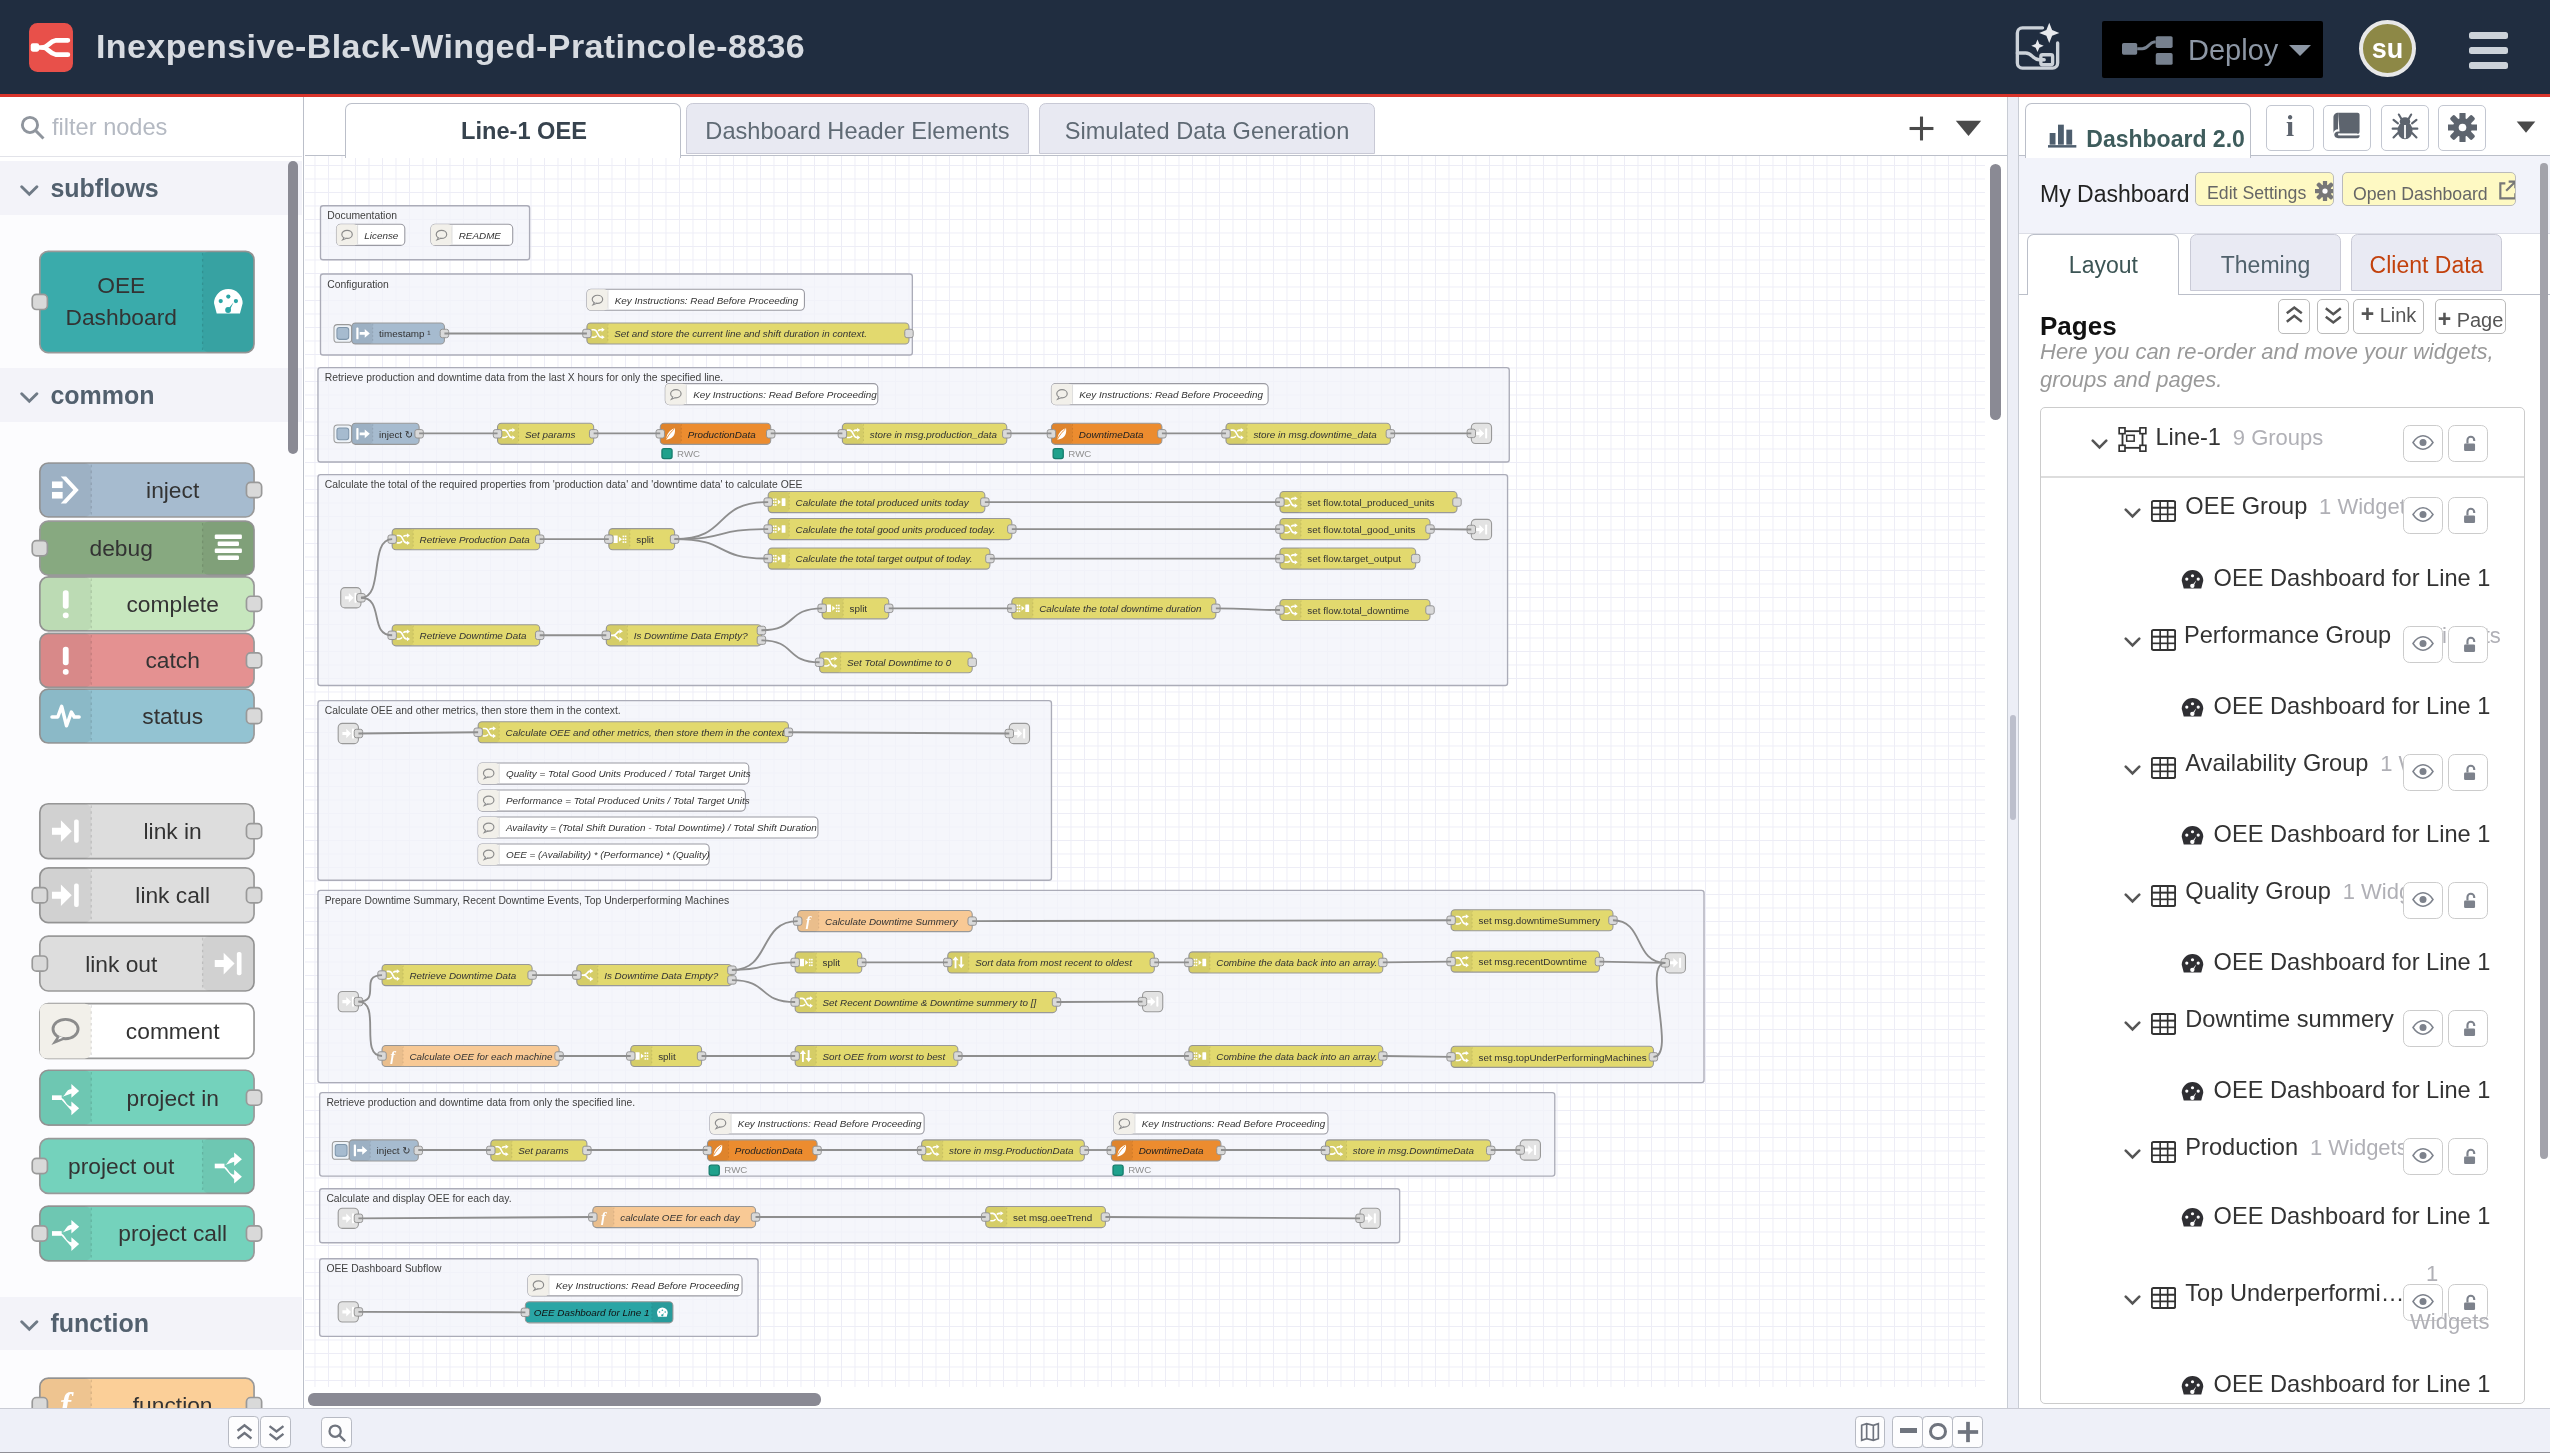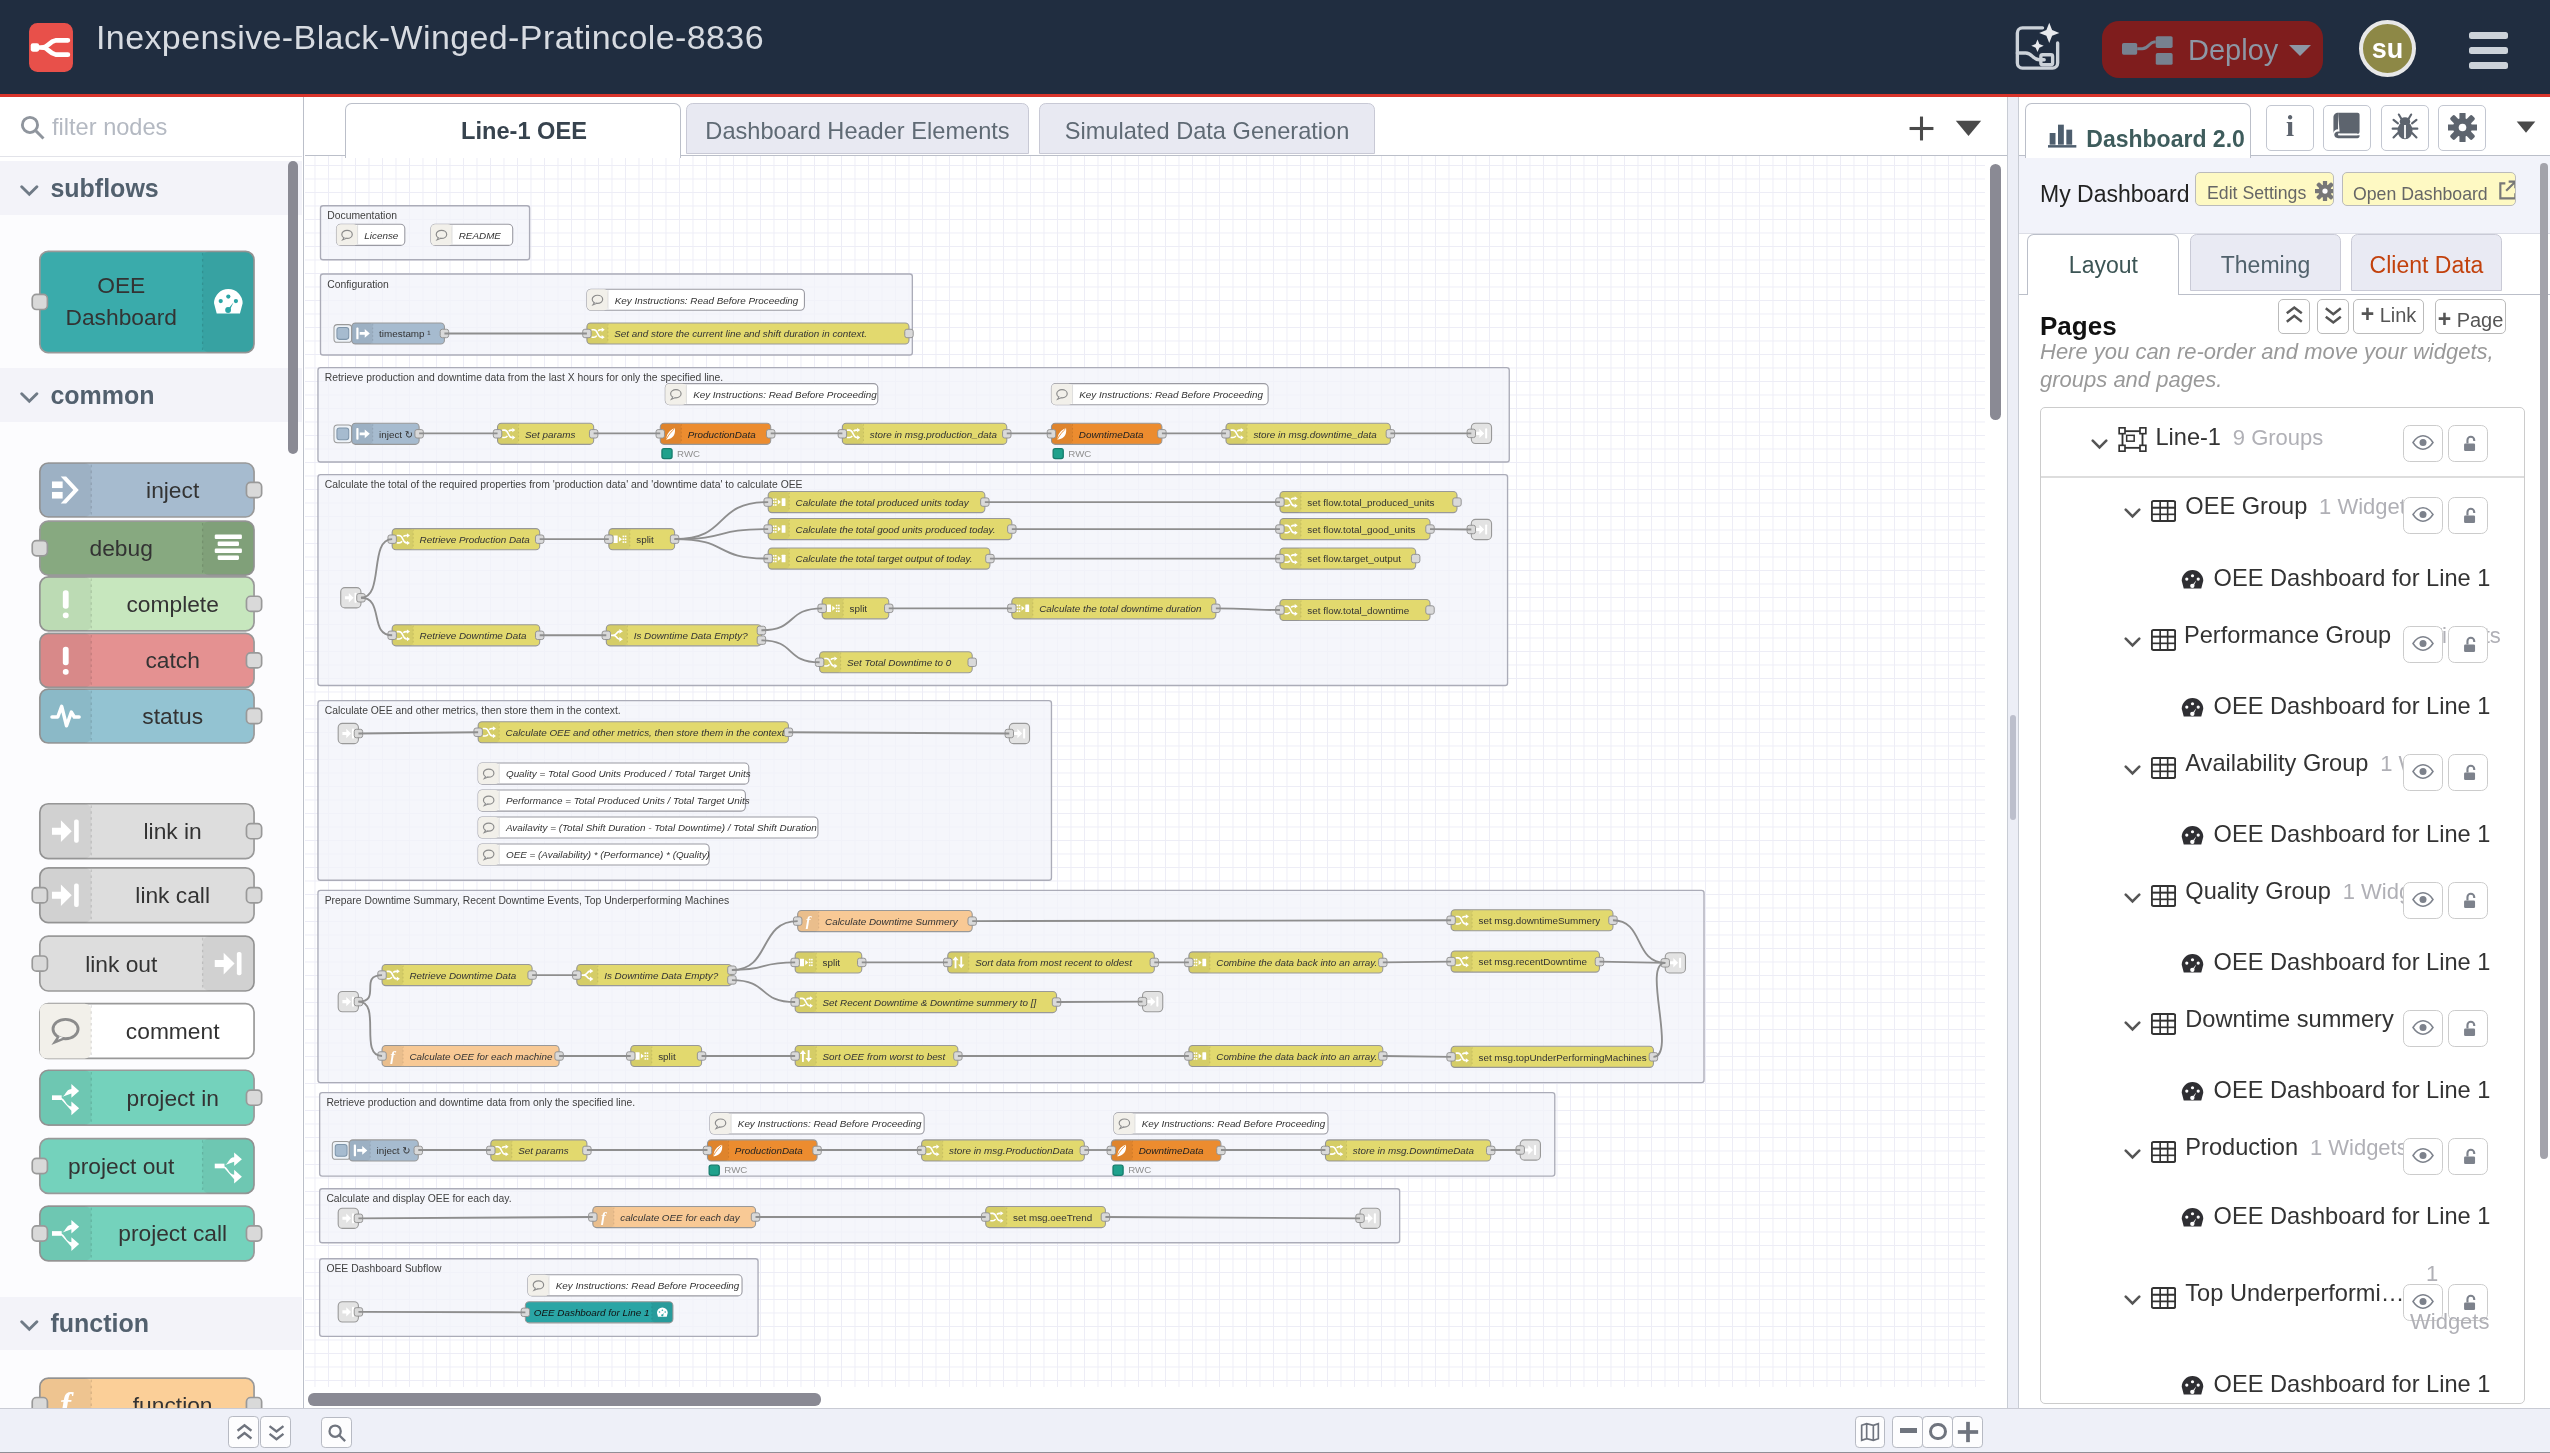--- a/index.html
+++ b/index.html
@@ -1,20 +1,20 @@
 <!DOCTYPE html>
 <html style="font-size:13.5px"><head><meta charset="utf-8"><style>
 * { margin:0; padding:0; box-sizing:border-box; }
 html,body { width:2550px; height:1454px; overflow:hidden; background:#fff;
   font-family:"Liberation Sans", sans-serif; -webkit-font-smoothing:antialiased; }
 .abs { position:absolute; }
 #header { position:absolute; left:0; top:0; width:2550px; height:94px; background:#202d40; }
 #redline { position:absolute; left:0; top:94px; width:2550px; height:3.4px; background:#d9342b; }
-#title { position:absolute; left:96px; top:18px; font-size:34px; font-weight:400; color:#d7dbe1; letter-spacing:0.4px; }
-#deploy { position:absolute; left:2102px; top:21px; width:221px; height:57px; background:#7f1d1d; border-radius:17px; }
+#title { position:absolute; left:96px; top:27px; font-size:34px; font-weight:700; color:#d7dbe1; letter-spacing:0.4px; }
+#deploy { position:absolute; left:2102px; top:21px; width:221px; height:57px; background:#000000; border-radius:2px; }
 #deploy .dt { position:absolute; left:86px; top:12.7px; font-size:29px; color:#8d97a5; }
 #deploy .caret { position:absolute; left:187px; top:23.6px; width:0; height:0; border:11px solid transparent; border-top-color:#8d97a5; }
 #avatar { position:absolute; left:2359px; top:20px; width:57px; height:57px; border-radius:50%; background:#8d8846; border:4.2px solid #e8e8e8; }
 #avatar span { position:absolute; left:0; right:0; top:10px; text-align:center; font-size:27px; font-weight:bold; color:#fff; }
 #burger div { position:absolute; left:2469px; width:39px; height:6.7px; border-radius:2.5px; background:#ccd2d9; }
 #palette { position:absolute; left:0; top:97px; width:304px; height:1311px; background:#fff; border-right:1.7px solid #bbbfc9; overflow:hidden; }
 #psearch { position:absolute; left:0; top:0; width:302px; height:60px; border-bottom:1.7px solid #e2e3e9; }
 #psearch span { position:absolute; left:52px; top:17px; font-size:23.6px; color:#b4b9c2; }
 .pcat { position:absolute; left:0; width:302px; height:54px; background:#f3f3f9; color:#52606e; font-weight:bold;
   font-size:25px; padding:12.7px 0 0 20px; }

